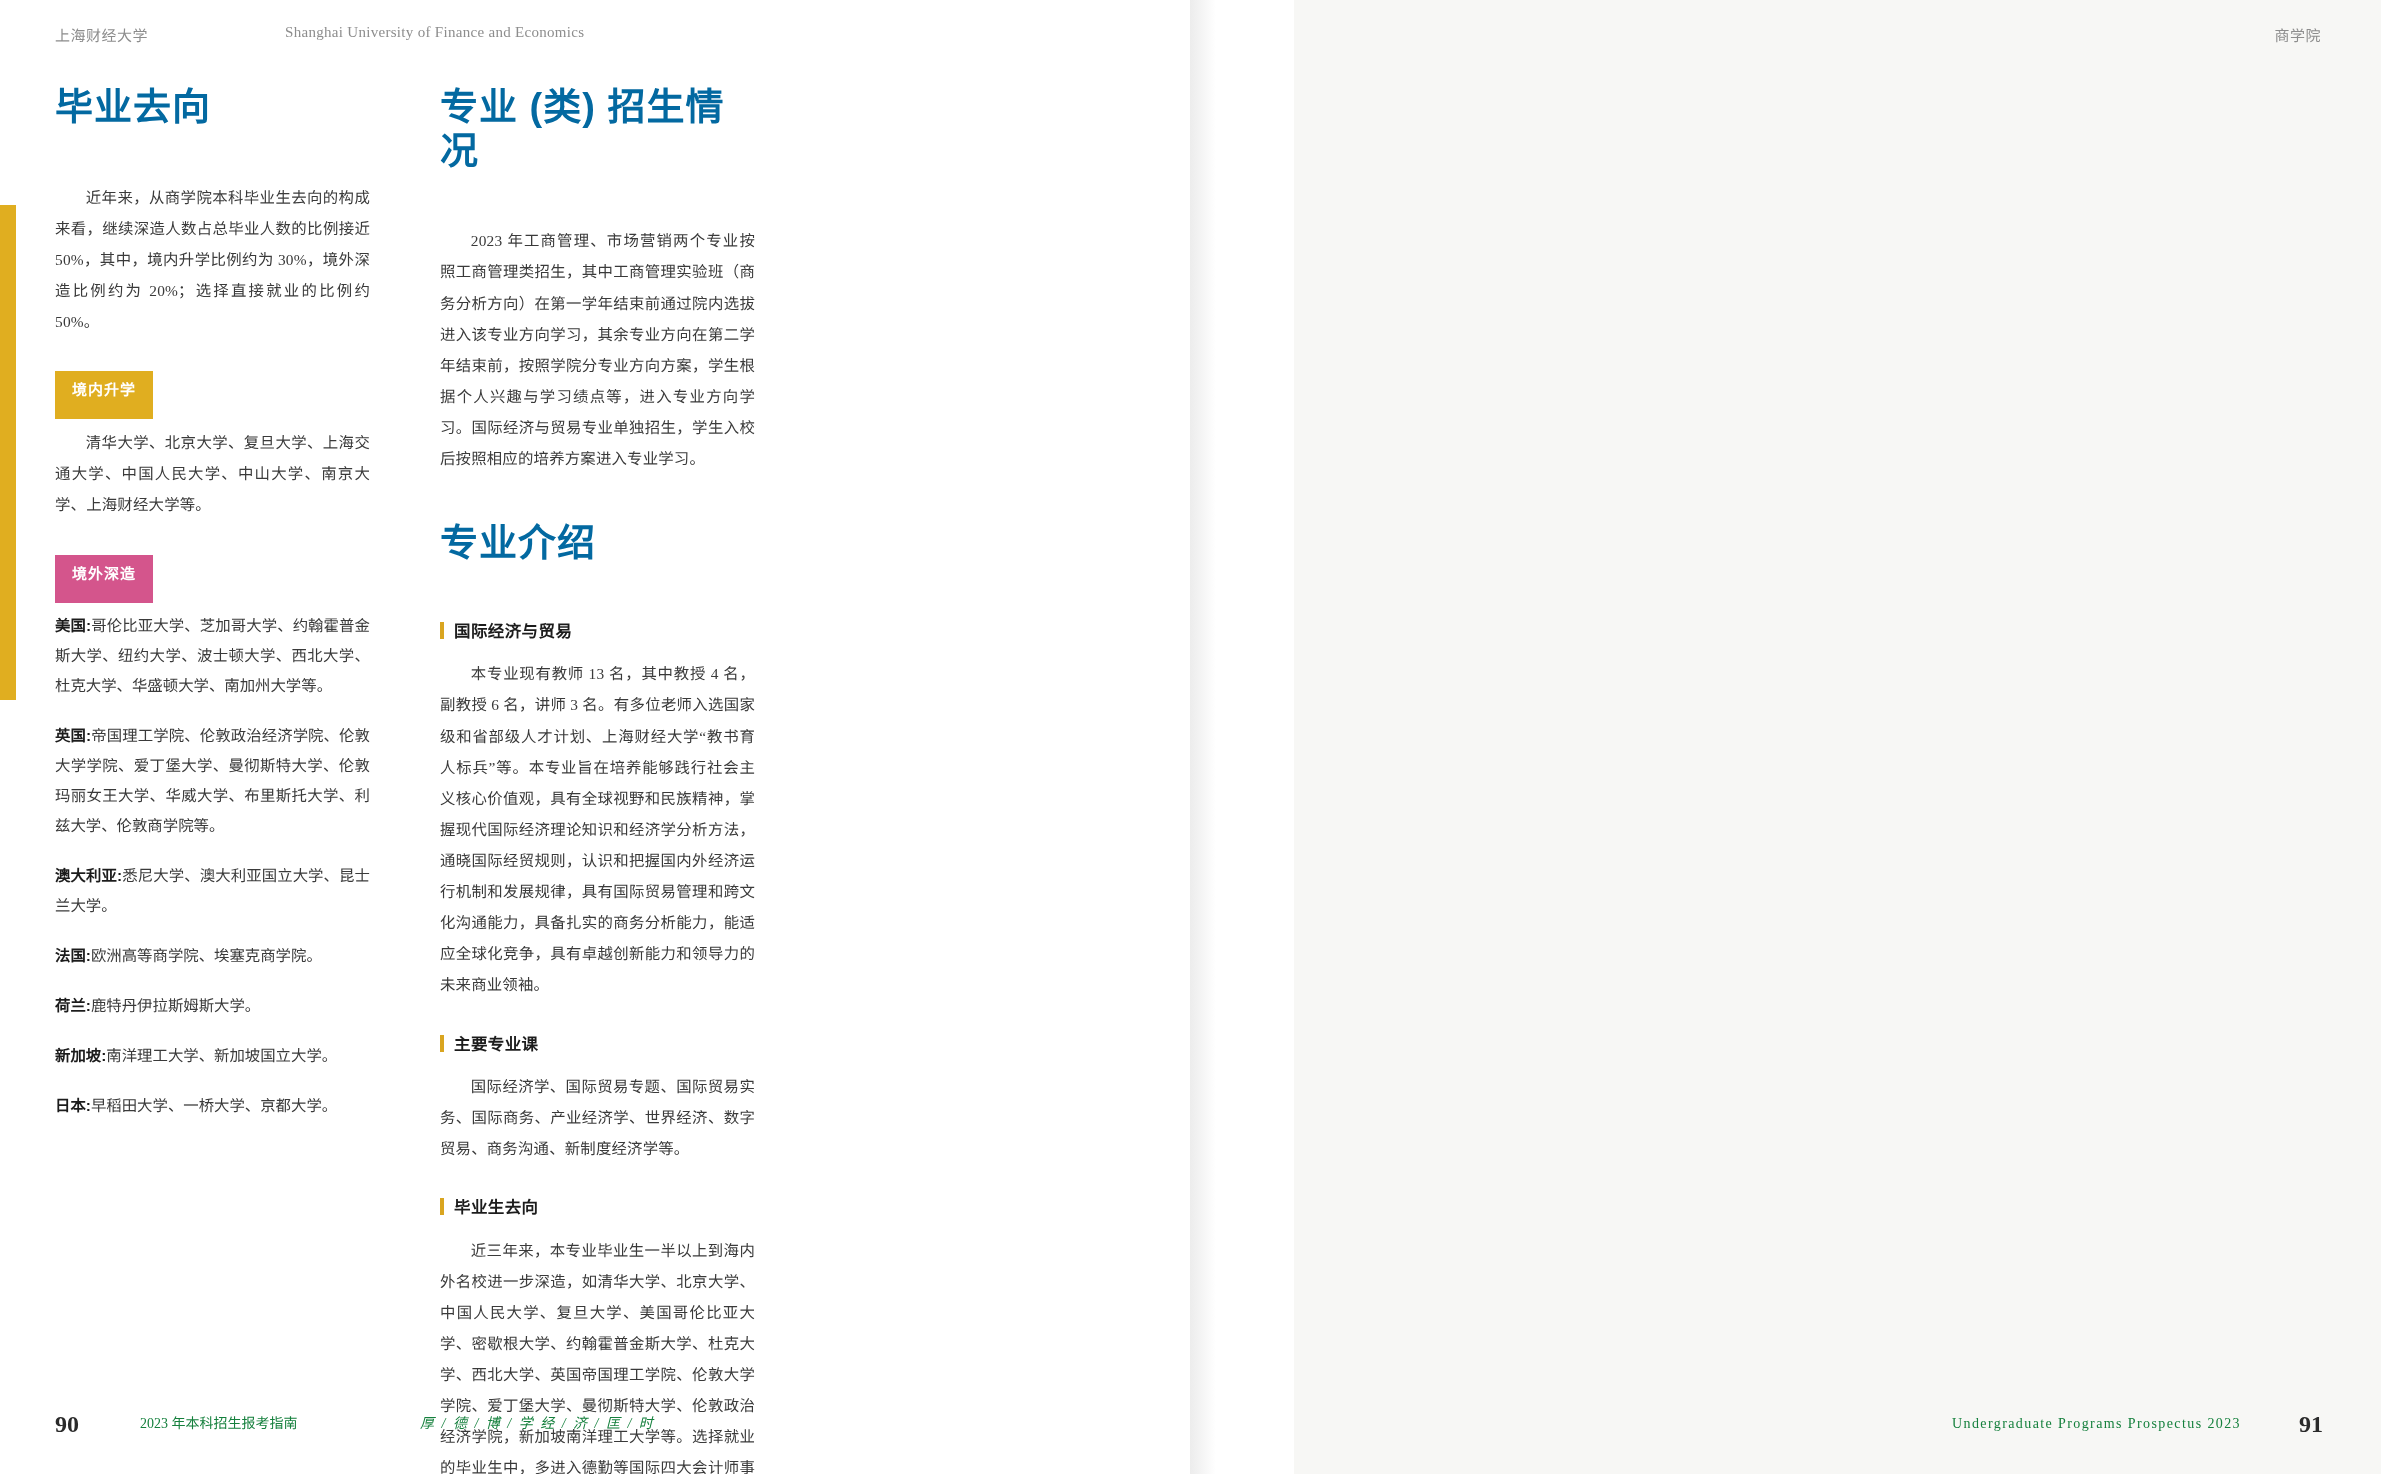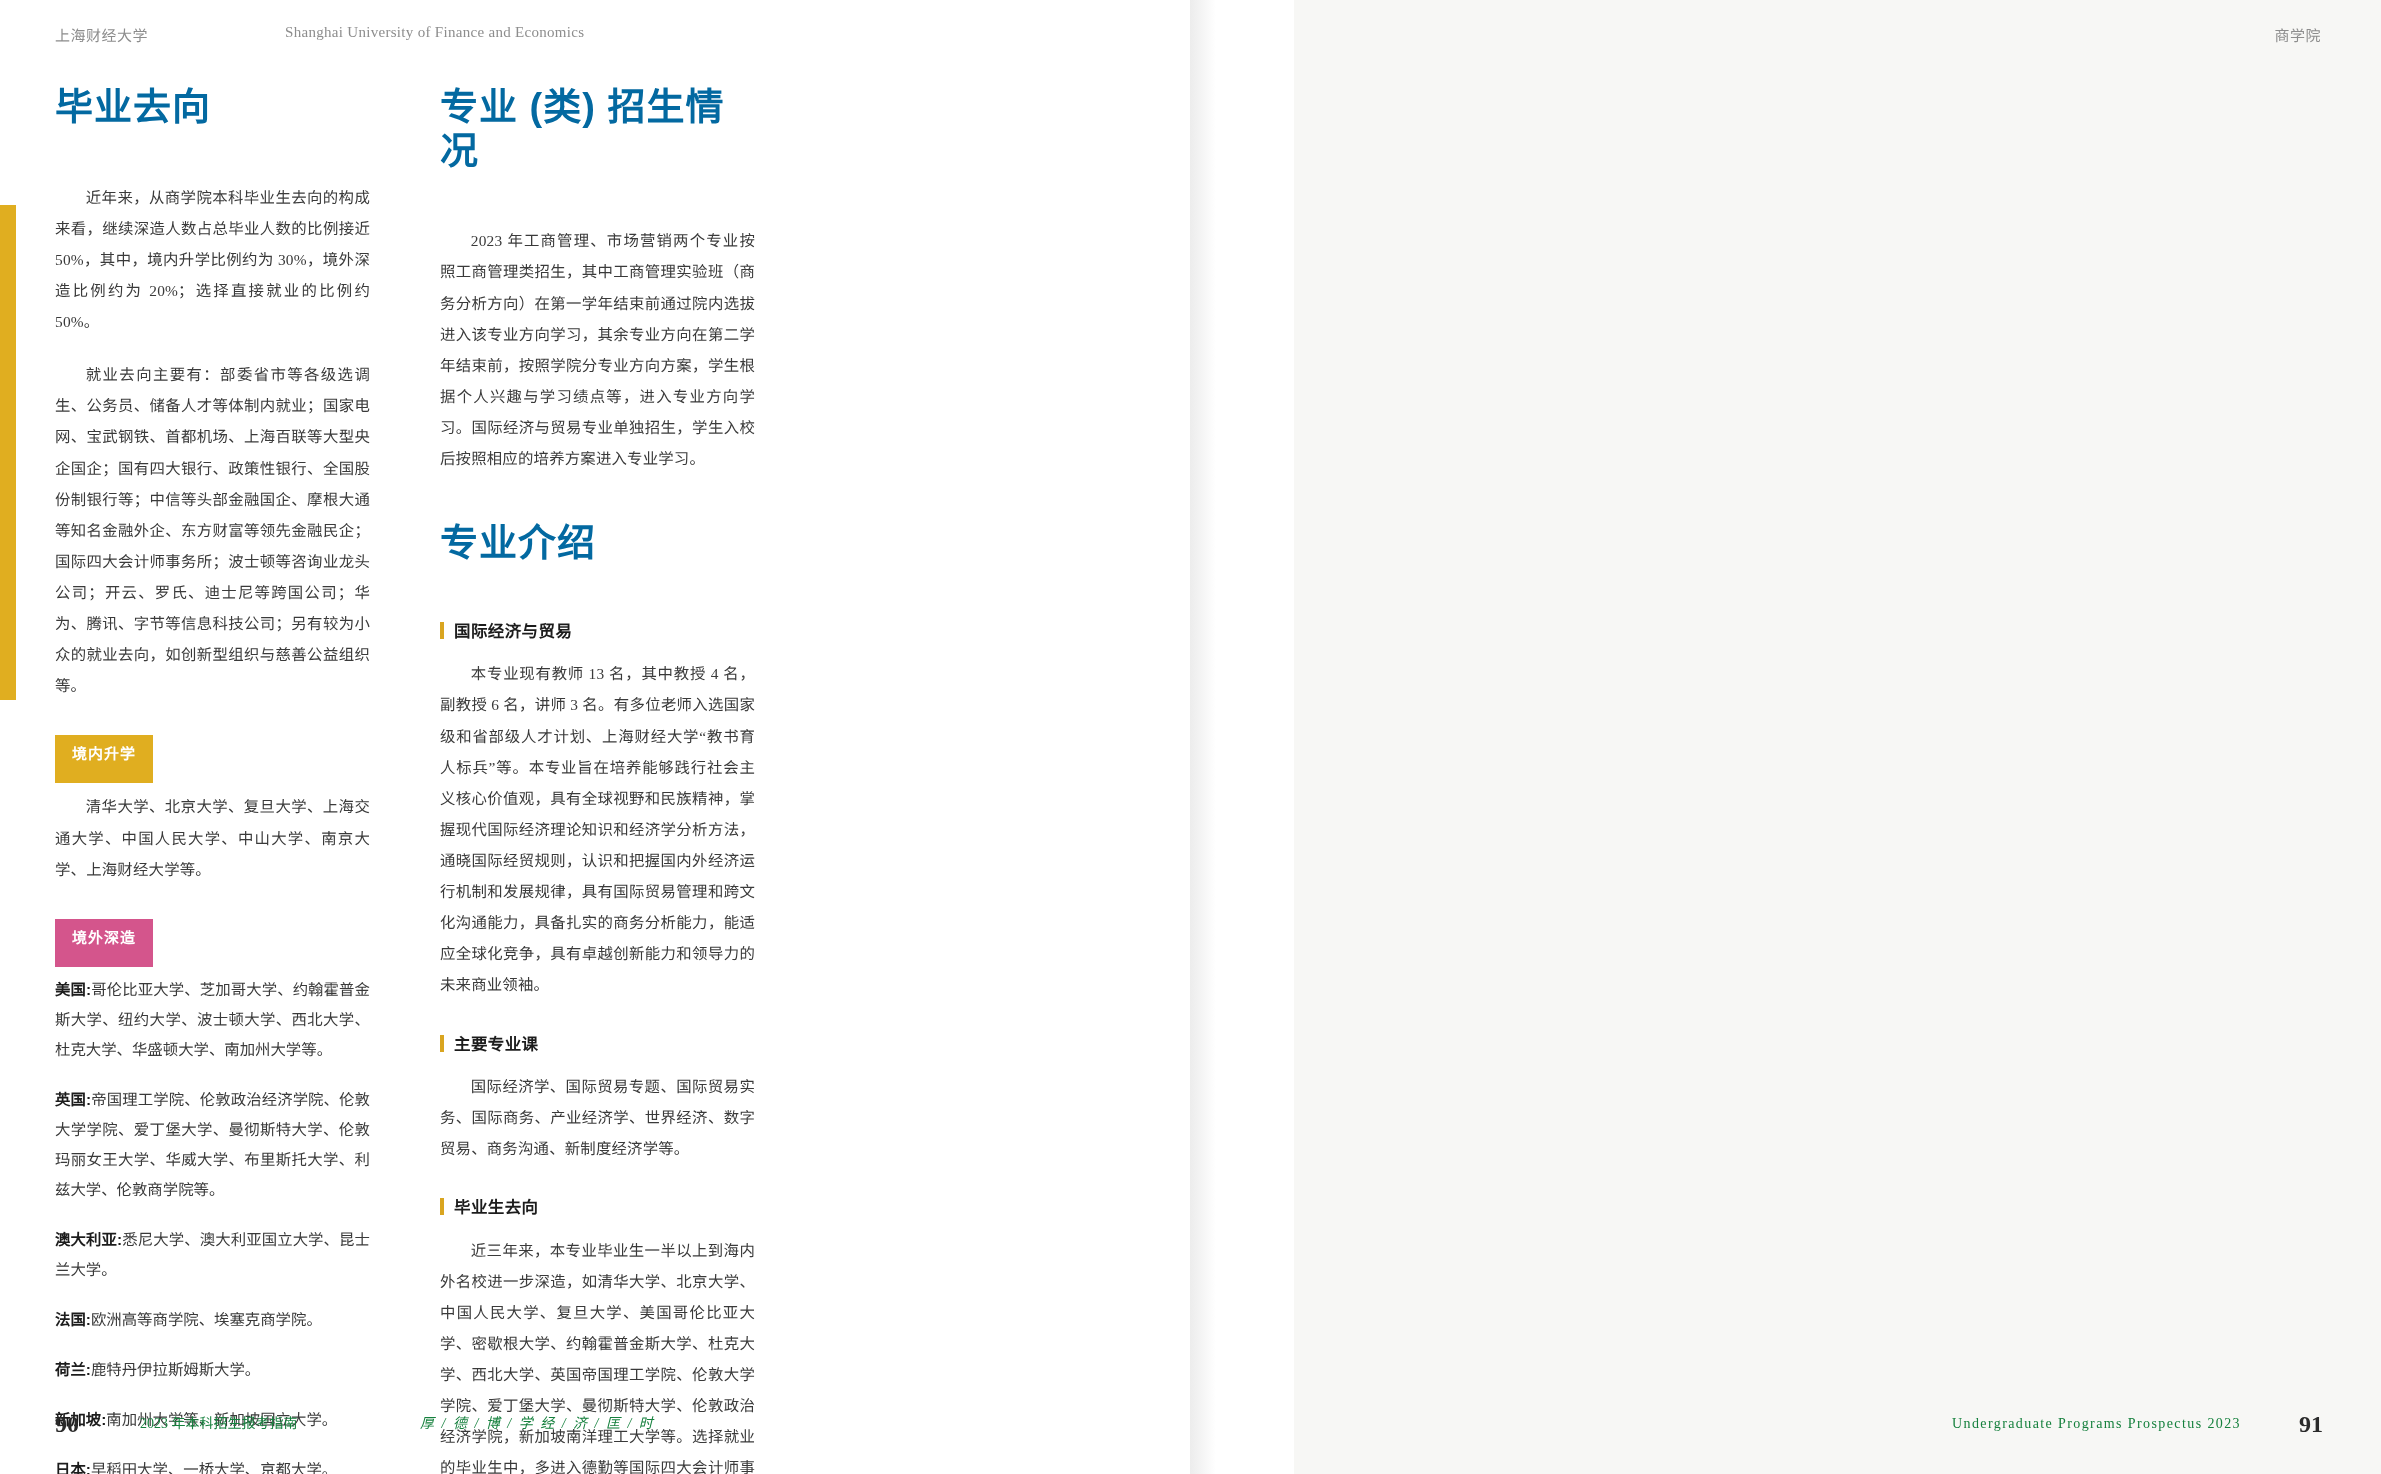--- a/index.html
+++ b/index.html
@@ -191,21 +191,20 @@
 
     <div class="runhead runhead-cn">上海财经大学</div>
     <div class="runhead runhead-en">Shanghai University of Finance and Economics</div>
 
     <div class="cols cols-left">
 
       <div class="col">
         <h1 class="big">毕业去向</h1>
 
         <p class="body">近年来，从商学院本科毕业生去向的构成来看，继续深造人数占总毕业人数的比例接近 50%，其中，境内升学比例约为 30%，境外深造比例约为 20%；选择直接就业的比例约 50%。</p>
-        <p class="body">就业去向主要有：部委省市等各级选调生、公务员、储备人才等体制内就业；国家电网、宝武钢铁、首都机场、上海百联等大型央企国企；国有四大银行、政策性银行、全国股份制银行等；中信等头部金融国企、摩根大通等知名金融外企、东方财富等领先金融民企；国际四大会计师事务所；波士顿等咨询业龙头公司；开云、罗氏、迪士尼等跨国公司；华为、腾讯、字节等信息科技公司；另有较为小众的就业去向，如创新型组织与慈善公益组织等。</p>
 
         <div class="badge badge-gold">境内升学</div>
         <p class="body">清华大学、北京大学、复旦大学、上海交通大学、中国人民大学、中山大学、南京大学、上海财经大学等。</p>
 
         <div class="badge badge-pink">境外深造</div>
 
         <div class="country">
           <b>美国:</b><span>哥伦比亚大学、芝加哥大学、约翰霍普金斯大学、纽约大学、波士顿大学、西北大学、杜克大学、华盛顿大学、南加州大学等。</span>
         </div>
         <div class="country">
@@ -214,21 +213,21 @@
         <div class="country">
           <b>澳大利亚:</b><span>悉尼大学、澳大利亚国立大学、昆士兰大学。</span>
         </div>
         <div class="country">
           <b>法国:</b><span>欧洲高等商学院、埃塞克商学院。</span>
         </div>
         <div class="country">
           <b>荷兰:</b><span>鹿特丹伊拉斯姆斯大学。</span>
         </div>
         <div class="country">
-          <b>新加坡:</b><span>南加州大学等、新加坡国立大学。</span>
+          <b>新加坡:</b><span>南洋理工大学、新加坡国立大学。</span>
         </div>
         <div class="country">
           <b>日本:</b><span>早稻田大学、一桥大学、京都大学。</span>
         </div>
         
       </div>
 
       <div class="col">
         <h1 class="big">专业 (类) 招生情况</h1>
         <p class="body">2023 年工商管理、市场营销两个专业按照工商管理类招生，其中工商管理实验班（商务分析方向）在第一学年结束前通过院内选拔进入该专业方向学习，其余专业方向在第二学年结束前，按照学院分专业方向方案，学生根据个人兴趣与学习绩点等，进入专业方向学习。国际经济与贸易专业单独招生，学生入校后按照相应的培养方案进入专业学习。</p>

